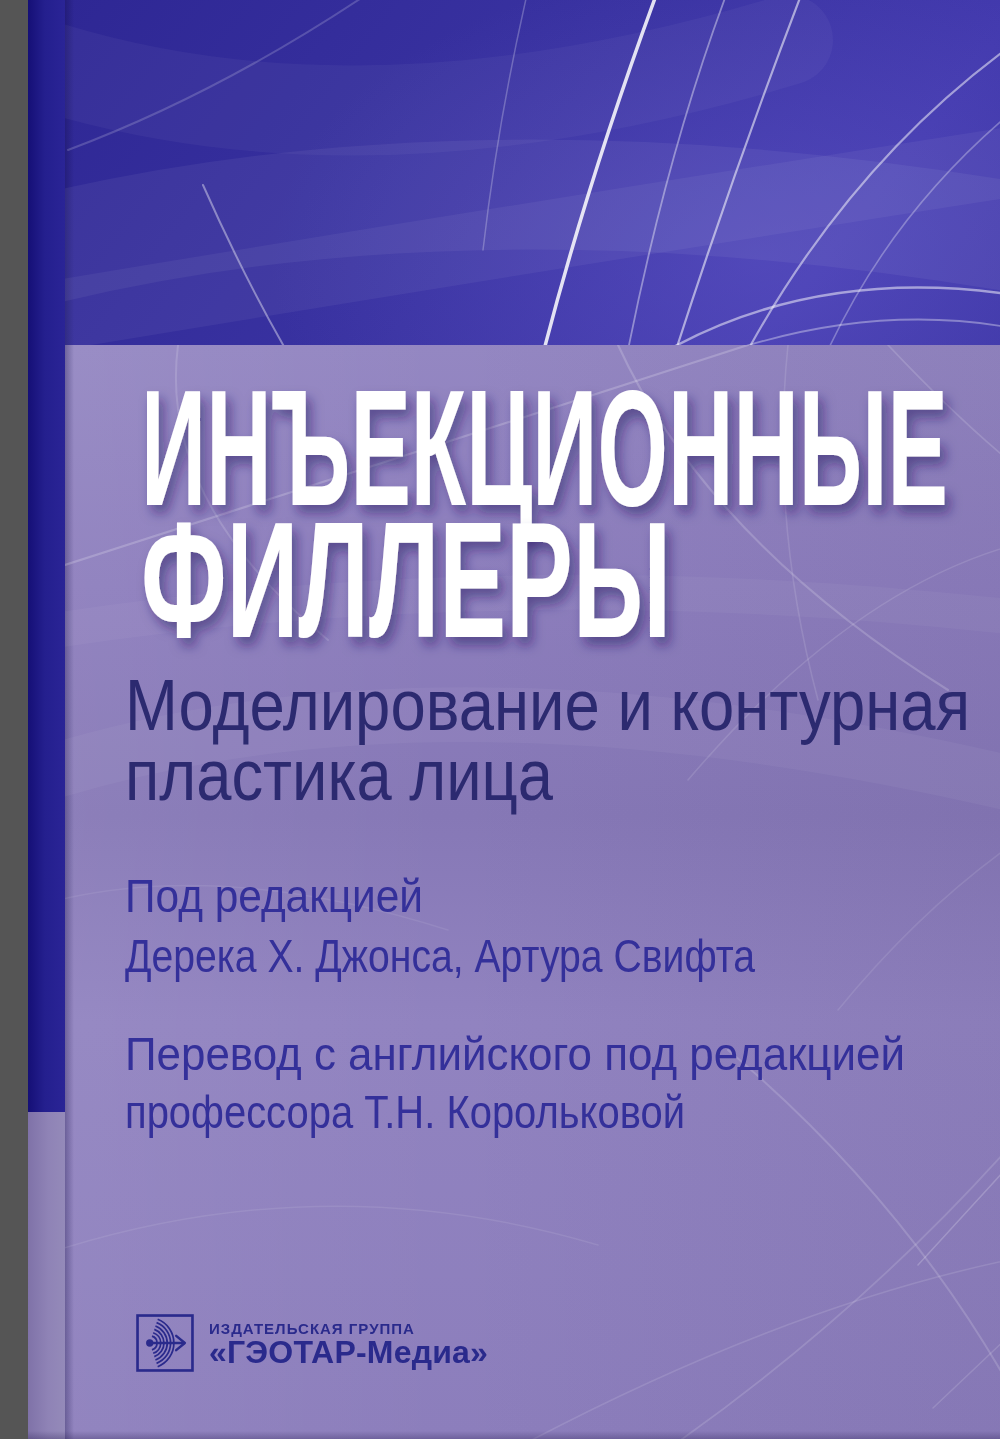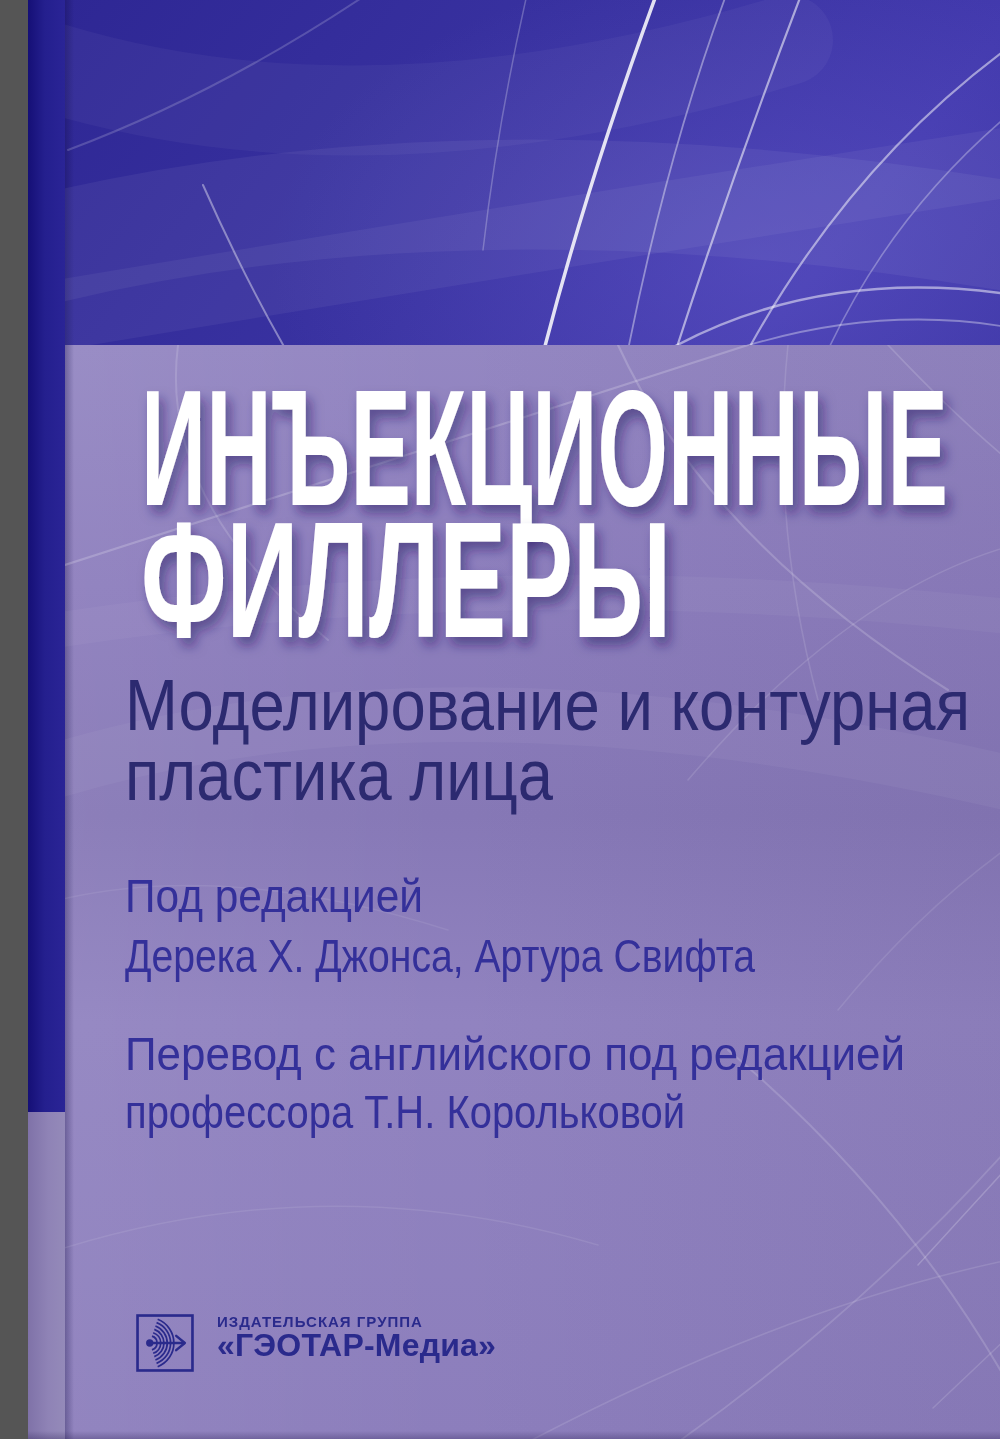--- a/index.html
+++ b/index.html
@@ -51,21 +51,21 @@
   }
   
   svg.art{position:absolute;left:0;top:0;pointer-events:none;}
   svg.art text{font-family:"Liberation Sans","DejaVu Sans",sans-serif;}
   .t-title{font-weight:bold;fill:#ffffff;}
   .t-sub{fill:#2c2a70;}
   .t-small{fill:#34309a;}
   
   .publisher{
     position:absolute;left:108px;top:1314px;
-    display:flex;gap:8px;
+    display:flex;align-items:center;
   }
   .publisher .logo{width:58px;height:58px;flex:0 0 auto;}
   .publisher .ptext{margin-left:15px;color:#2a2a8c;}
   .publisher .pline1{
     font-size:15px;font-weight:bold;letter-spacing:1px;line-height:16px;
     white-space:nowrap;
   }
   .publisher .pline2{
     font-size:32px;font-weight:bold;letter-spacing:.2px;line-height:25px;
     margin-top:3px;white-space:nowrap;

